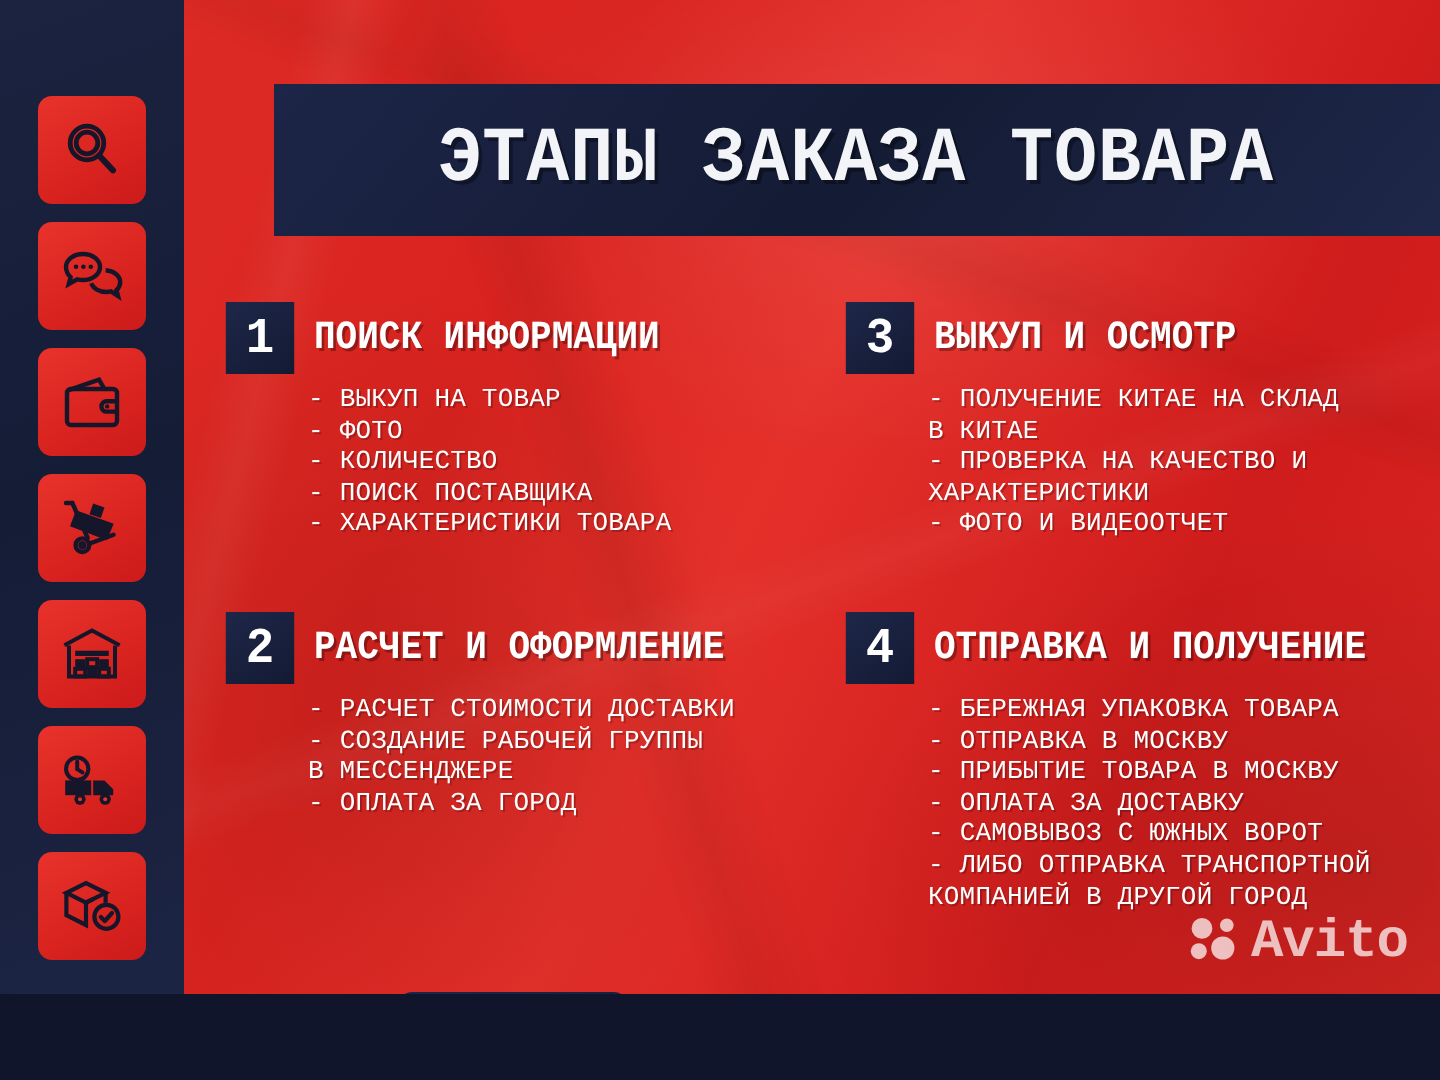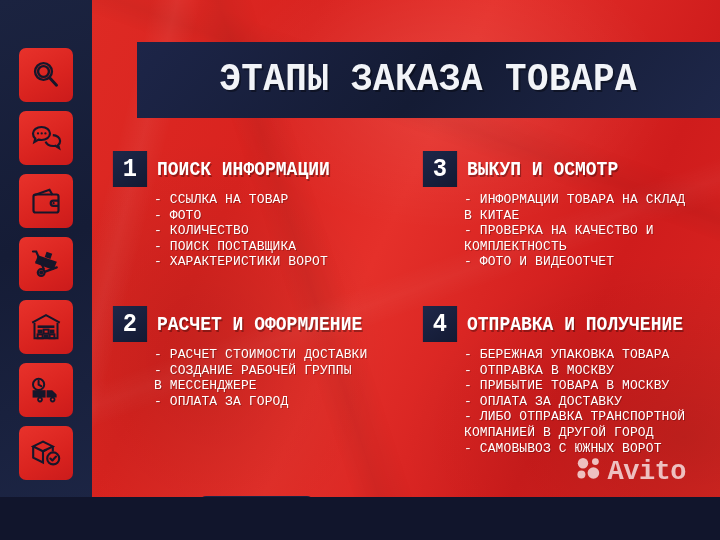--- a/index.html
+++ b/index.html
@@ -170,23 +170,23 @@
     color: #ffffff;
     font-size: 6.5px;
     font-weight: 700;
     letter-spacing: 1.6px;
     margin-top: 1px;
   }
 
   
   .avito {
     position: absolute;
-    right: 34px; bottom: 10px;
-    display: flex;
-    align-items: flex-start;
+    right: 16px; bottom: 10px;
+    display: flex;
+    align-items: center;
     gap: 5px;
     opacity: 0.72;
   }
   .avito-word {
     color: #ffffff;
     font-size: 27px;
     font-weight: 700;
     letter-spacing: -0.5px;
   }
 </style>
@@ -281,38 +281,38 @@
   </div>
 
   <div class="steps">
 
     <div class="step">
       <div class="step-head">
         <div class="badge">1</div>
         <div class="step-title">ПОИСК ИНФОРМАЦИИ</div>
       </div>
       <ul class="bullets">
-        <li>ССЫЛКА НА ТОВАР</li>
+        <li>ВЫКУП НА ТОВАР</li>
         <li>ФОТО</li>
         <li>КОЛИЧЕСТВО</li>
         <li>ПОИСК ПОСТАВЩИКА</li>
-        <li>ХАРАКТЕРИСТИКИ ВОРОТ</li>
+        <li>ХАРАКТЕРИСТИКИ ТОВАРА</li>
       </ul>
     </div>
 
     <div class="step">
       <div class="step-head">
         <div class="badge">3</div>
         <div class="step-title">ВЫКУП И ОСМОТР</div>
       </div>
       <ul class="bullets">
-        <li>ИНФОРМАЦИИ ТОВАРА НА СКЛАД
+        <li>ПОЛУЧЕНИЕ КИТАЕ НА СКЛАД
 В КИТАЕ</li>
         <li>ПРОВЕРКА НА КАЧЕСТВО И
-КОМПЛЕКТНОСТЬ</li>
+ХАРАКТЕРИСТИКИ</li>
         <li>ФОТО И ВИДЕООТЧЕТ</li>
       </ul>
     </div>
 
     <div class="step">
       <div class="step-head">
         <div class="badge">2</div>
         <div class="step-title">РАСЧЕТ И ОФОРМЛЕНИЕ</div>
       </div>
       <ul class="bullets">
@@ -326,23 +326,23 @@
     <div class="step">
       <div class="step-head">
         <div class="badge">4</div>
         <div class="step-title">ОТПРАВКА И ПОЛУЧЕНИЕ</div>
       </div>
       <ul class="bullets">
         <li>БЕРЕЖНАЯ УПАКОВКА ТОВАРА</li>
         <li>ОТПРАВКА В МОСКВУ</li>
         <li>ПРИБЫТИЕ ТОВАРА В МОСКВУ</li>
         <li>ОПЛАТА ЗА ДОСТАВКУ</li>
+        <li>САМОВЫВОЗ С ЮЖНЫХ ВОРОТ</li>
         <li>ЛИБО ОТПРАВКА ТРАНСПОРТНОЙ
 КОМПАНИЕЙ В ДРУГОЙ ГОРОД</li>
-        <li>САМОВЫВОЗ С ЮЖНЫХ ВОРОТ</li>
       </ul>
     </div>
   </div>
 
   <div class="logo">
     <div class="logo-mark">
       <svg width="22" height="20" viewBox="0 0 22 20" fill="#ffffff">
         <rect x="1" y="2.2" width="20" height="2.6" rx="0.6"></rect>
         <rect x="2.6" y="5.6" width="16.8" height="2" rx="0.5"></rect>
         <rect x="4.4" y="8" width="3.1" height="10.4"></rect>

